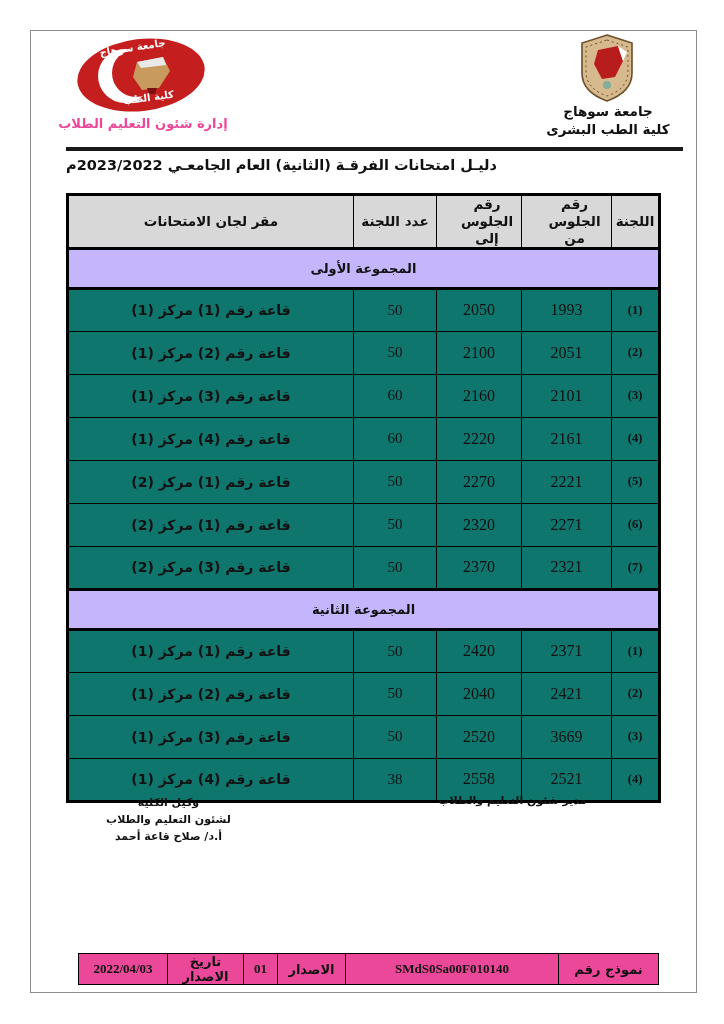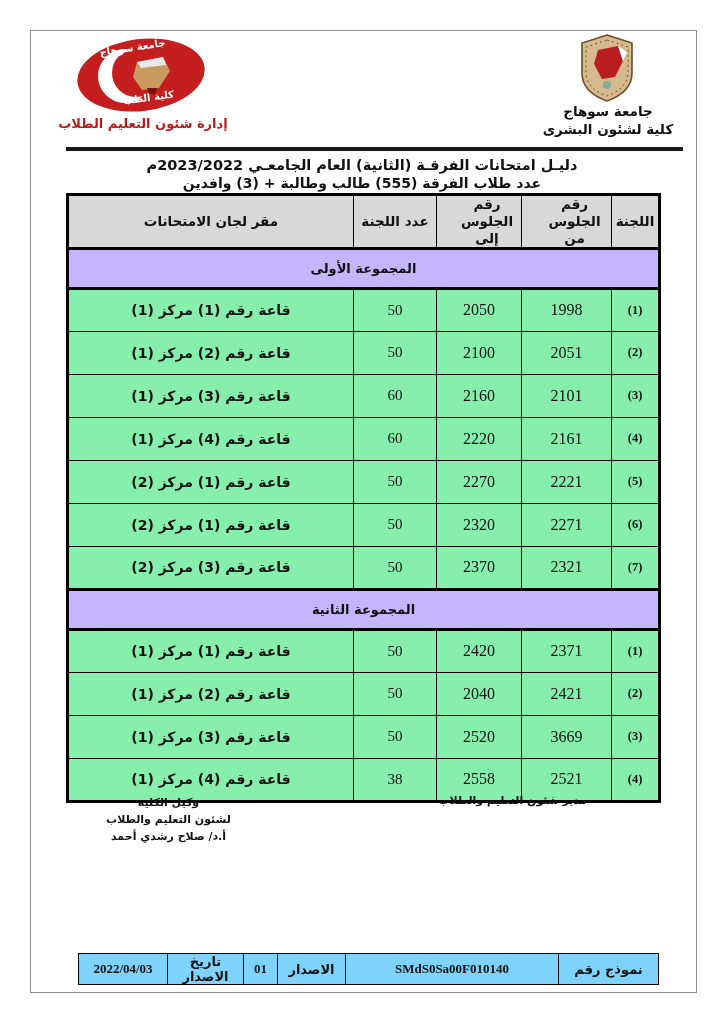--- a/index.html
+++ b/index.html
@@ -15,34 +15,34 @@
   .frame {
     position: absolute;
     left: 30px; top: 30px;
     width: 667px; height: 963px;
     border: 1px solid #8c8c8c;
   }
   
   .crescent-logo { position: absolute; left: 73px; top: 36px; width: 142px; height: 78px; }
   .dept-name {
     position: absolute; left: 58px; top: 116px; width: 170px;
-    text-align: center; font-weight: 700; font-size: 13px; color: #b91c1c;
+    text-align: center; font-weight: 700; font-size: 13px; color: #ec4899;
   }
   .shield-logo { position: absolute; left: 578px; top: 33px; width: 58px; height: 70px; }
   .univ-block {
     position: absolute; left: 538px; top: 103px; width: 140px;
     text-align: center; font-weight: 700; font-size: 13.5px; line-height: 1.3; color: #111;
   }
   .top-rule {
     position: absolute; left: 66px; top: 147px; width: 617px; height: 4px;
     background: #191919;
   }
   .title-block {
     position: absolute; left: 66px; top: 157px; width: 592px;
-    text-align: center; font-weight: 700; color: #111;
+    text-align: left; font-weight: 700; color: #111;
   }
   .title-line1 { font-size: 14.5px; }
   .title-line2 { font-size: 14px; margin-top: 2px; }
 
   
   table.exam {
     position: absolute; left: 66px; top: 193px; width: 592px;
     border-collapse: collapse; table-layout: fixed;
     direction: rtl;
   }
@@ -55,21 +55,21 @@
   table.exam thead th {
     background: #d8d8d8;
     font-weight: 700; font-size: 13.5px;
     height: 44px; line-height: 1.25;
   }
   th.pre { white-space: pre-line; padding-left: 16px; }
   tr.band td {
     border-top: 3px solid #000; border-bottom: 3px solid #000;
     font-weight: 700; font-size: 13px; height: 40px; background: #c4b5fd;
   }
-  tr.data-row td { height: 43px; background: #86efac; }
+  tr.data-row td { height: 43px; background: #0f766e; }
   td.c-com { font-family: "Liberation Serif", "DejaVu Serif", serif; font-weight: 700; font-size: 12.5px; }
   td.c-num { font-family: "Liberation Serif", "DejaVu Serif", serif; font-size: 16px; }
   td.c-cnt { font-family: "Liberation Serif", "DejaVu Serif", serif; font-size: 15px; }
   td.c-venue { font-weight: 700; font-size: 14px; }
 
   
   .sig-right {
     position: absolute; left: 420px; top: 794px; width: 185px;
     text-align: center; font-weight: 700; font-size: 11px; color: #111;
   }
@@ -79,21 +79,21 @@
   }
 
   
   table.formbar {
     position: absolute; left: 78px; top: 953px; width: 580px;
     border-collapse: collapse; table-layout: fixed; direction: rtl;
   }
   table.formbar td {
     border: 1px solid #000; height: 27px;
     text-align: center; vertical-align: middle;
-    font-weight: 700; font-size: 13px; color: #111; background: #7dd3fc;
+    font-weight: 700; font-size: 13px; color: #111; background: #ec4899;
   }
   td.serif { font-family: "Liberation Serif", "DejaVu Serif", serif; font-size: 14.5px; }
 </style>
 </head>
 <body>
 
 <div class="page">
   <div class="frame"></div>
 
   <svg class="crescent-logo" viewBox="0 0 142 78">
@@ -110,28 +110,27 @@
 
   <svg class="shield-logo" viewBox="0 0 58 70">
     <path d="M29 2 L54 10 V40 C54 55 43 63 29 68 C15 63 4 55 4 40 V10 Z" fill="#d7b98e" stroke="#6b4f2a" stroke-width="1.6"></path>
     <path d="M29 7 L50 14 V39 C50 51 41 59 29 63 C17 59 8 51 8 39 V14 Z" fill="none" stroke="#6b4f2a" stroke-width="1" stroke-dasharray="2 3"></path>
     <polygon points="20,17 40,13 45,28 37,44 24,46 16,31" fill="#b81c1c"></polygon>
     <polygon points="40,13 49,19 45,28" fill="#ffffff"></polygon>
     <circle cx="29" cy="52" r="4" fill="#7fae9d"></circle>
   </svg>
   <div class="univ-block">
     <div>جامعة سوهاج</div>
-    <div>كلية لشئون البشرى</div>
+    <div>كلية الطب البشرى</div>
   </div>
 
   <div class="top-rule"></div>
 
   <div class="title-block">
     <div class="title-line1">دليـل امتحانات الفرقـة (الثانية) العام الجامعـي 2023/2022م</div>
-    <div class="title-line2">عدد طلاب الفرقة (555) طالب وطالبة + (3) وافدين</div>
   </div>
 
   <table class="exam">
     <colgroup>
       <col style="width:48px">
         <col style="width:90px">
         <col style="width:85px">
         <col style="width:83px">
         <col style="width:286px">
     </colgroup>
@@ -145,21 +144,21 @@
         <th>عدد اللجنة</th>
         <th>مقر لجان الامتحانات</th>
       </tr>
     </thead>
     <tbody>
       <tr class="band">
         <td colspan="5">المجموعة الأولى</td>
       </tr>
       <tr class="data-row">
         <td class="c-com">(1)</td>
-        <td class="c-num">1998</td>
+        <td class="c-num">1993</td>
         <td class="c-num">2050</td>
         <td class="c-cnt">50</td>
         <td class="c-venue">قاعة رقم (1) مركز (1)</td>
       </tr>
       <tr class="data-row">
         <td class="c-com">(2)</td>
         <td class="c-num">2051</td>
         <td class="c-num">2100</td>
         <td class="c-cnt">50</td>
         <td class="c-venue">قاعة رقم (2) مركز (1)</td>
@@ -230,21 +229,21 @@
         <td class="c-cnt">38</td>
         <td class="c-venue">قاعة رقم (4) مركز (1)</td>
       </tr>
     </tbody>
   </table>
 
   <div class="sig-right">مدير شئون التعليم والطلاب</div>
   <div class="sig-left">
     <div>وكيل الكلية</div>
     <div>لشئون التعليم والطلاب</div>
-    <div>أ.د/ صلاح رشدي أحمد</div>
+    <div>أ.د/ صلاح قاعة أحمد</div>
   </div>
 
   <table class="formbar">
     <colgroup>
       <col style="width:100px">
         <col style="width:213px">
         <col style="width:68px">
         <col style="width:34px">
         <col style="width:76px">
         <col style="width:89px">

